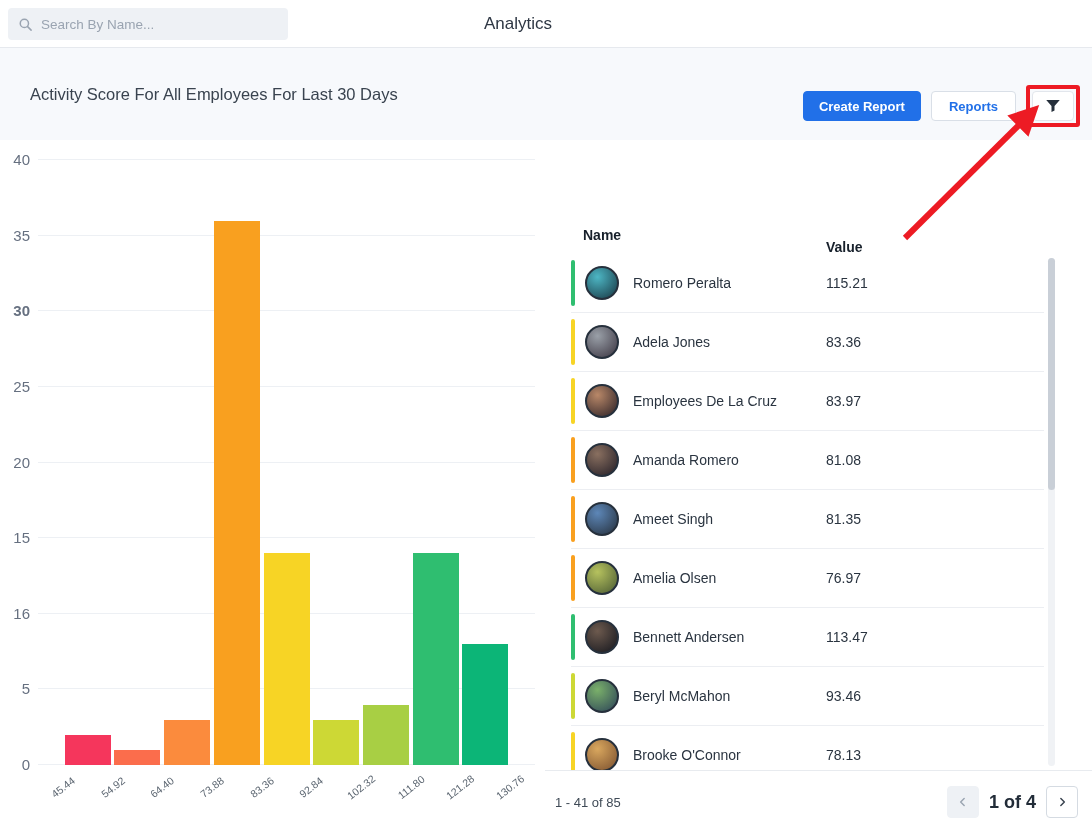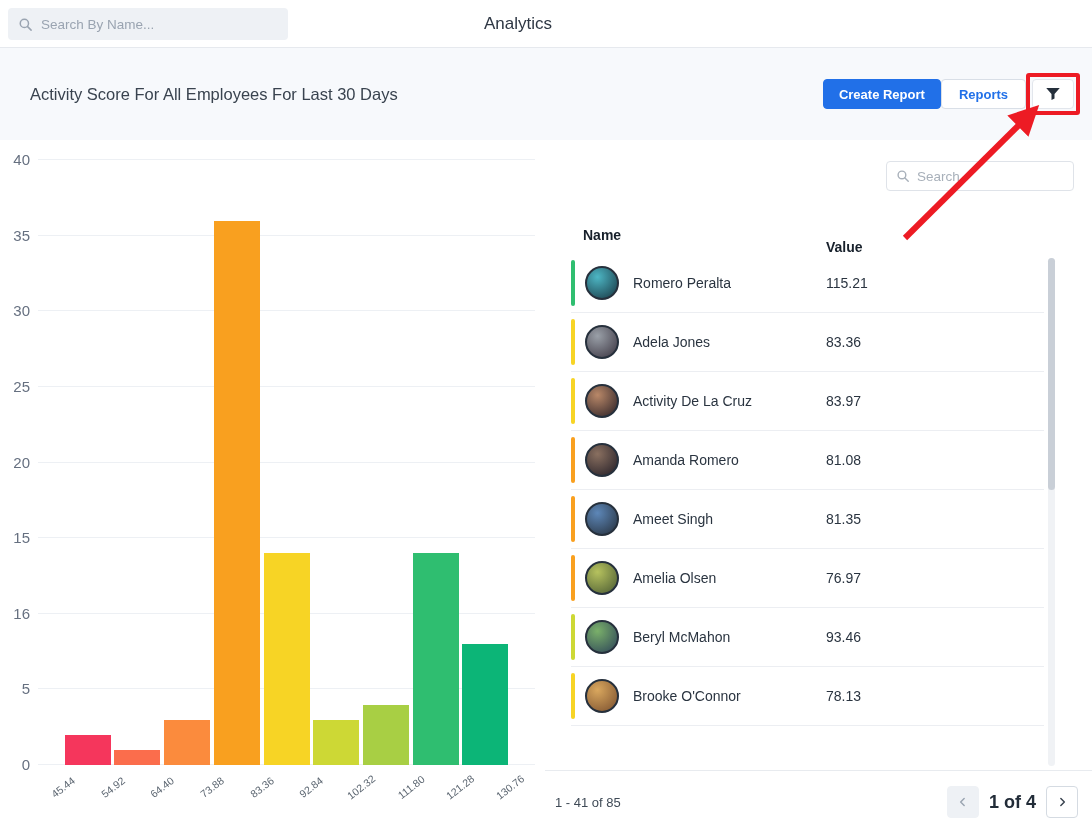--- a/index.html
+++ b/index.html
@@ -15,21 +15,21 @@
   
   .topbar { position:absolute; top:0; left:0; right:0; height:48px; background:#fff; border-bottom:1px solid #e6e9ee; z-index:5; }
   .global-search { position:absolute; left:8px; top:8px; width:280px; height:32px; background:#eef1f5; border-radius:4px; display:flex; align-items:center; gap:8px; padding:0 10px; }
   .global-search input { flex:1; border:none; outline:none; background:transparent; font-family:inherit; font-size:13.5px; color:#4a5562; }
   .global-search input::placeholder { color:#9aa4b1; }
   .app-title { position:absolute; left:518px; top:0; height:48px; transform:translateX(-50%); display:flex; align-items:center; font-size:17px; font-weight:500; color:#2e3744; }
 
   
   .page-header { position:absolute; top:48px; left:0; right:0; height:92px; background:#f7f9fc; z-index:4; }
   .page-title { position:absolute; left:30px; top:0; height:92px; display:flex; align-items:center; font-size:16.5px; font-weight:500; color:#39434f;text-align:right; }
-  .header-actions { position:absolute; right:12px; top:0; height:92px; display:flex; align-items:center; }
+  .header-actions { position:absolute; right:12px; top:12px; height:92px; display:flex; align-items:center; gap:10px; }
   .btn { height:30px; border-radius:4px; font-family:inherit; font-size:13px; font-weight:600; cursor:pointer; display:inline-flex; align-items:center; justify-content:center; }
   .btn-primary { background:#2170e8; color:#fff; border:1px solid #2170e8; padding:0 15px; }
   .btn-secondary { background:#fff; color:#2170e8; border:1px solid #d9dfe7; padding:0 17px; }
   .btn-icon { width:42px; background:#fff; border:1px solid #e2e6ec; }
   .annotation-box { display:inline-flex; border:4px solid #ed1b24; border-radius:3px; padding:2px; }
 
   
   .content { position:absolute; top:140px; left:0; right:0; bottom:0; background:#fff; }
 
   
@@ -107,21 +107,21 @@
 <main class="content">
 
   <section class="chart-panel">
     <div class="chart-y-labels">
         <div class="ylab" style="bottom: calc(0% - 7px);">0</div>
         <div class="ylab" style="bottom: calc(12.5% - 7px);">5</div>
         <div class="ylab" style="bottom: calc(25% - 7px);">16</div>
         <div class="ylab" style="bottom: calc(37.5% - 7px);">15</div>
         <div class="ylab" style="bottom: calc(50% - 7px);">20</div>
         <div class="ylab" style="bottom: calc(62.5% - 7px);">25</div>
-        <div class="ylab" style="bottom: calc(75% - 7px);">30</div>
+        <div class="ylab" style="bottom: calc(75% - 7px); font-weight: bold;">30</div>
         <div class="ylab" style="bottom: calc(87.5% - 7px); margin-top: 36px;">35</div>
         <div class="ylab" style="bottom: calc(100% - 7px);">40</div>
       </div>
     <div class="chart-plot">
         <div class="gridline" style="bottom: 0%;"></div>
         <div class="gridline" style="bottom: 12.5%;"></div>
         <div class="gridline" style="bottom: 25%;"></div>
         <div class="gridline" style="bottom: 37.5%;"></div>
         <div class="gridline" style="bottom: 50%;"></div>
         <div class="gridline" style="bottom: 62.5%;"></div>
@@ -146,29 +146,20 @@
         <div class="xlab" style="left: calc(45% - 24px);">83.36</div>
         <div class="xlab" style="left: calc(55% - 24px);">92.84</div>
         <div class="xlab" style="left: calc(65% - 24px);">102.32</div>
         <div class="xlab" style="left: calc(75% - 24px);">111.80</div>
         <div class="xlab" style="left: calc(85% - 24px);">121.28</div>
         <div class="xlab" style="left: calc(95% - 24px);">130.76</div>
       </div>
   </section>
 
   <section class="table-panel">
-    <div class="table-search">
-      <span style="display:flex;">
-        <svg width="14" height="14" viewBox="0 0 20 20">
-            <circle cx="8.5" cy="8.5" r="5.5" fill="none" stroke="#a8b0ba" stroke-width="2"></circle>
-            <line x1="12.8" y1="12.8" x2="17.5" y2="17.5" stroke="#a8b0ba" stroke-width="2" stroke-linecap="round"></line>
-          </svg>
-      </span>
-      <input type="text" placeholder="Search" style="">
-    </div>
 
     <div class="table-head">
       <span class="th-name">Name</span>
       <span class="th-value">Value</span>
     </div>
 
     <div class="table-rows">
         <div class="trow">
           <span class="acc" style="background: rgb(47, 190, 112);"></span>
           <span class="avatar" style="background: radial-gradient(circle at 35% 30%, rgb(77, 182, 196), rgb(23, 54, 66));"></span>
@@ -177,40 +168,46 @@
         </div>
         <div class="trow">
           <span class="acc" style="background: rgb(247, 212, 37);"></span>
           <span class="avatar" style="background: radial-gradient(circle at 35% 30%, rgb(154, 160, 168), rgb(58, 52, 64));"></span>
           <span class="nm">Adela Jones</span>
           <span class="val">83.36</span>
         </div>
         <div class="trow">
           <span class="acc" style="background: rgb(247, 212, 37);"></span>
           <span class="avatar" style="background: radial-gradient(circle at 35% 30%, rgb(185, 136, 104), rgb(42, 32, 38));"></span>
-          <span class="nm">Activity De La Cruz</span>
+          <span class="nm">Employees De La Cruz</span>
           <span class="val">83.97</span>
         </div>
         <div class="trow">
           <span class="acc" style="background: rgb(249, 160, 31);"></span>
           <span class="avatar" style="background: radial-gradient(circle at 35% 30%, rgb(138, 112, 96), rgb(34, 29, 38));"></span>
           <span class="nm">Amanda Romero</span>
           <span class="val">81.08</span>
         </div>
         <div class="trow">
           <span class="acc" style="background: rgb(249, 160, 31);"></span>
           <span class="avatar" style="background: radial-gradient(circle at 35% 30%, rgb(93, 135, 184), rgb(38, 48, 60));"></span>
           <span class="nm">Ameet Singh</span>
           <span class="val">81.35</span>
         </div>
         <div class="trow">
           <span class="acc" style="background: rgb(249, 160, 31);"></span>
           <span class="avatar" style="background: radial-gradient(circle at 35% 30%, rgb(182, 194, 94), rgb(74, 90, 51));"></span>
           <span class="nm">Amelia Olsen</span>
           <span class="val">76.97</span>
+        </div>
+        <div class="trow">
+          <span class="acc" style="background: rgb(47, 190, 112);"></span>
+          <span class="avatar" style="background: radial-gradient(circle at 35% 30%, rgb(109, 90, 78), rgb(20, 22, 29));"></span>
+          <span class="nm">Bennett Andersen</span>
+          <span class="val">113.47</span>
         </div>
         <div class="trow">
           <span class="acc" style="background: rgb(205, 216, 53);"></span>
           <span class="avatar" style="background: radial-gradient(circle at 35% 30%, rgb(122, 176, 106), rgb(44, 67, 88));"></span>
           <span class="nm">Beryl McMahon</span>
           <span class="val">93.46</span>
         </div>
         <div class="trow">
           <span class="acc" style="background: rgb(247, 212, 37);"></span>
           <span class="avatar" style="background: radial-gradient(circle at 35% 30%, rgb(217, 167, 94), rgb(122, 79, 46));"></span>

